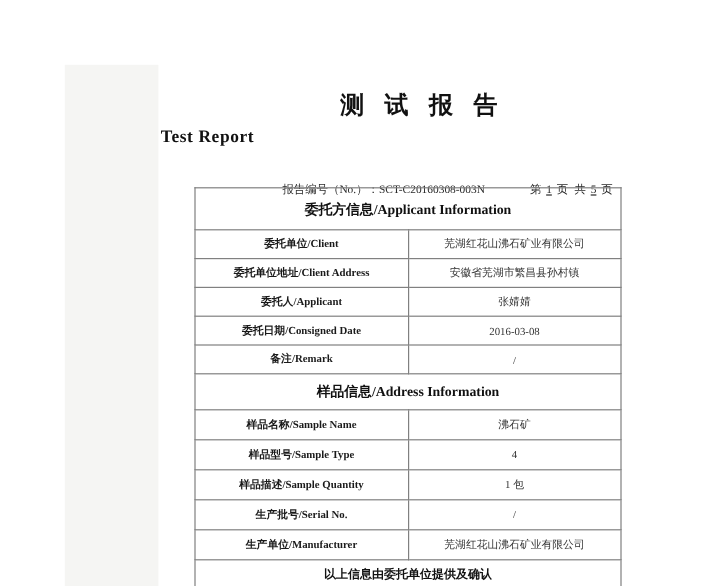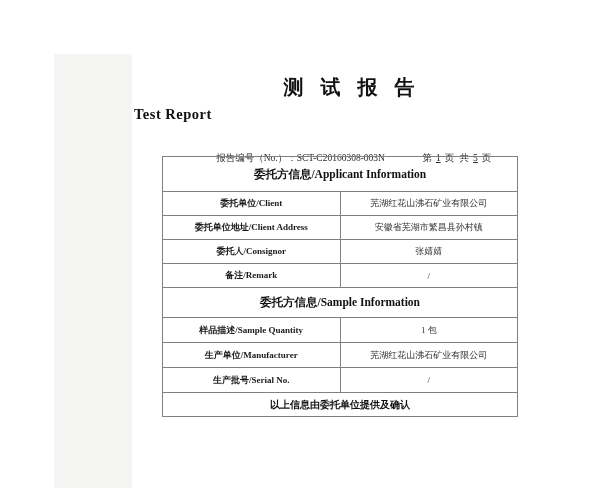--- a/index.html
+++ b/index.html
@@ -24,21 +24,21 @@
     text-align: center; font-size: 20px; font-weight: bold;
     letter-spacing: 6px; color: #111;
   }
   .doc-title-en {
     position: absolute; top: 52px; left: 80px; width: 436px;
     font-size: 14.5px; font-weight: bold;
     letter-spacing: 0.5px; color: #111;
   }
   .meta-row {
     position: absolute; top: 80px; left: 125px; width: 351px;
-    display: flex; justify-content: center; align-items: baseline;
+    display: flex; justify-content: flex-end; align-items: baseline;
     font-size: 9.5px; color: #2a2a2a;
   }
   .page-indicator span { margin: 0 1.5px; }
   .page-num { text-decoration: underline; padding: 0 1px; }
   table.report-table {
     position: absolute; left: 108px; top: 102px; width: 356px;
     border-collapse: collapse; table-layout: fixed;
     border: 1px solid #6e6e6e;
   }
   table.report-table td {
@@ -84,39 +84,51 @@
     </tr>
     <tr class="row-a">
       <td class="lbl">委托单位/Client</td>
       <td class="val">芜湖红花山沸石矿业有限公司</td>
     </tr>
     <tr class="row-a">
       <td class="lbl">委托单位地址/Client Address</td>
       <td class="val">安徽省芜湖市繁昌县孙村镇</td>
     </tr>
     <tr class="row-a">
-      <td class="lbl">委托人/Consignor</td>
+      <td class="lbl">委托人/Applicant</td>
       <td class="val">张婧婧</td>
+    </tr>
+    <tr class="row-a">
+      <td class="lbl">委托日期/Consigned Date</td>
+      <td class="val">2016-03-08</td>
     </tr>
     <tr class="row-a">
       <td class="lbl">备注/Remark</td>
       <td class="val">/</td>
     </tr>
     <tr>
-      <td class="sec-header sec2" colspan="2">委托方信息/Sample Information</td>
+      <td class="sec-header sec2" colspan="2">样品信息/Address Information</td>
+    </tr>
+    <tr class="row-b">
+      <td class="lbl">样品名称/Sample Name</td>
+      <td class="val">沸石矿</td>
+    </tr>
+    <tr class="row-b">
+      <td class="lbl">样品型号/Sample Type</td>
+      <td class="val">4</td>
     </tr>
     <tr class="row-b">
       <td class="lbl">样品描述/Sample Quantity</td>
       <td class="val">1 包</td>
     </tr>
     <tr class="row-b">
+      <td class="lbl">生产批号/Serial No.</td>
+      <td class="val">/</td>
+    </tr>
+    <tr class="row-b">
       <td class="lbl">生产单位/Manufacturer</td>
       <td class="val">芜湖红花山沸石矿业有限公司</td>
-    </tr>
-    <tr class="row-b">
-      <td class="lbl">生产批号/Serial No.</td>
-      <td class="val">/</td>
     </tr>
     <tr>
       <td class="footer-note" colspan="2">以上信息由委托单位提供及确认</td>
     </tr>
   </tbody>
 </table>
 
 </body></html>

